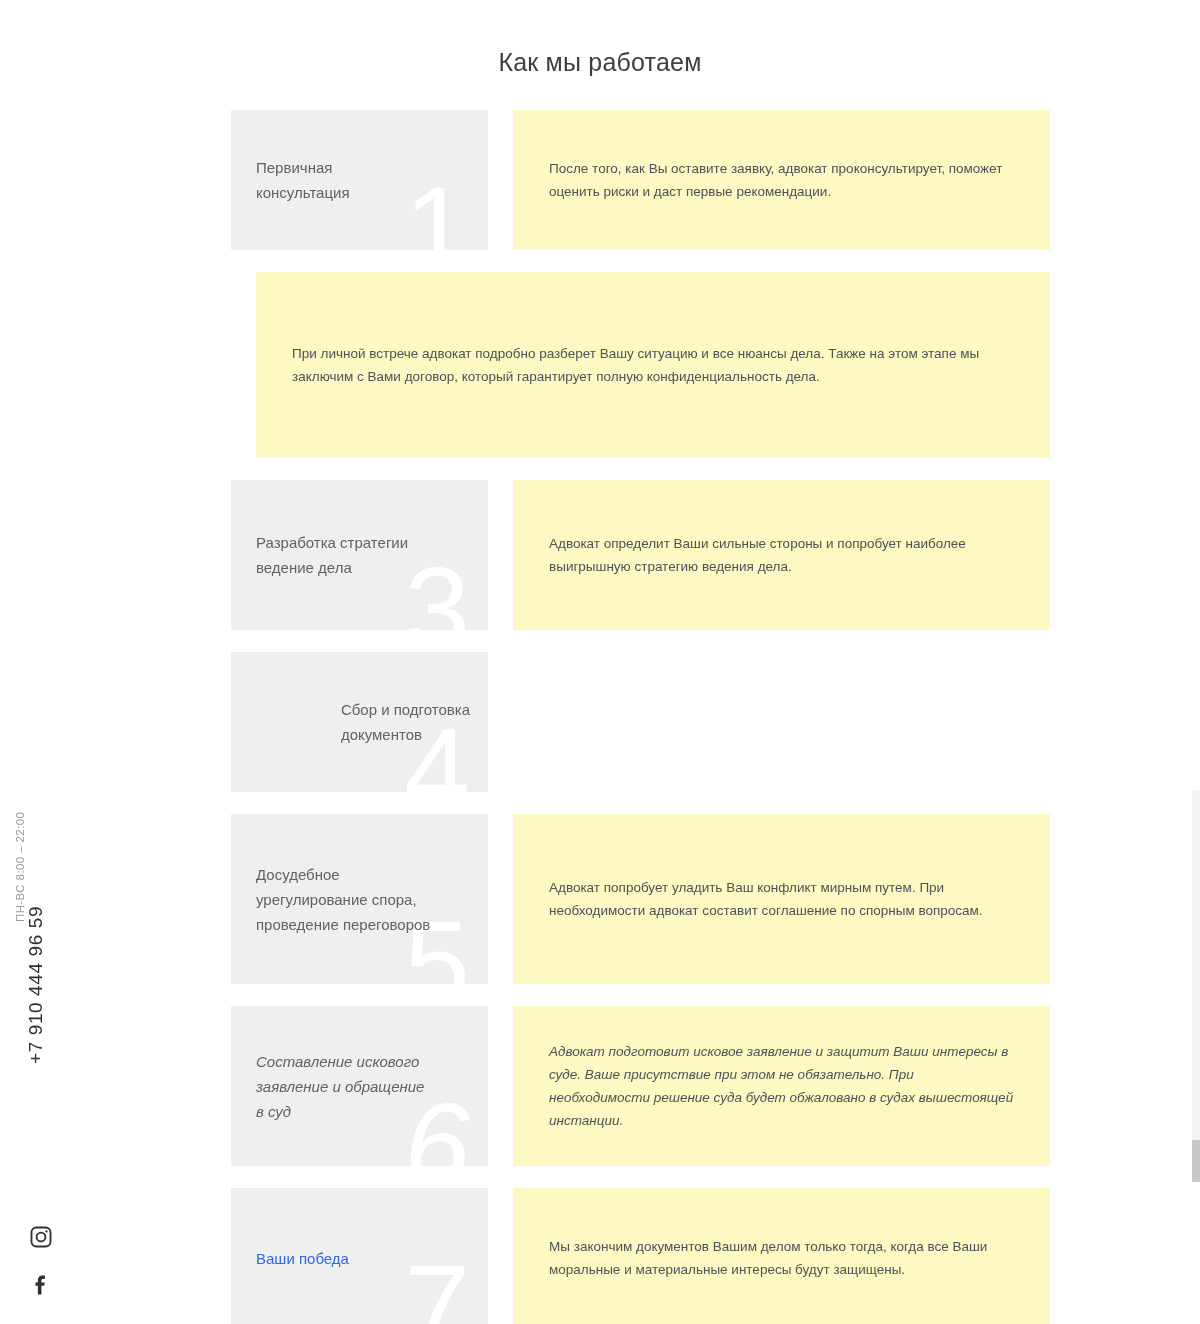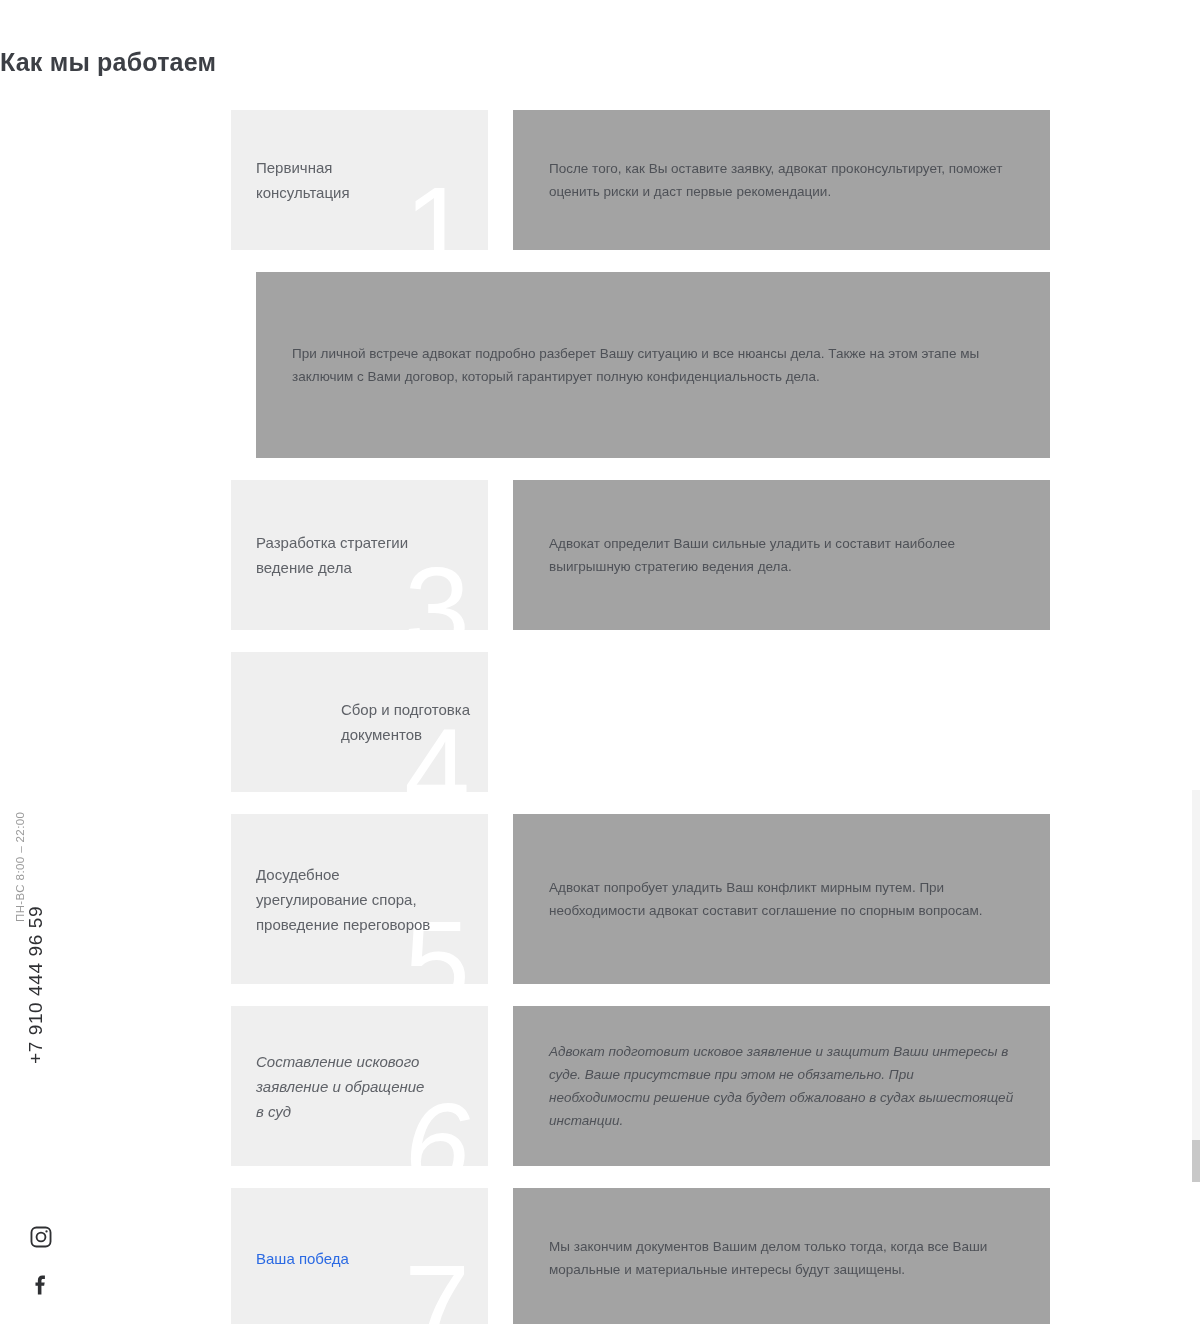--- a/index.html
+++ b/index.html
@@ -68,22 +68,23 @@
     cursor: pointer;
   }
   .social-icon svg { display: block; width: 100%; height: 100%; }
 
   
   .page-title {
     position: absolute;
     left: 0;
     right: 0;
     top: 48px;
+    text-align: center;
     font-size: 25px;
-    font-weight: 700;
+    font-weight: 400;
     color: #3c3f45;
     letter-spacing: 0.2px;
     margin: 0;
   }
 
   
   .steps {
     position: absolute;
     left: 231px;
     top: 110px;
@@ -128,21 +129,21 @@
     letter-spacing: -2px;
     user-select: none;
     pointer-events: none;
     font-family: "Liberation Sans", "DejaVu Sans", sans-serif;
   }
 
   .step-gap { flex: 0 0 25px; }
 
   .step-right {
     flex: 1 1 auto;
-    background: #a3a3a3;
+    background: #fef9c3;
     display: flex;
     align-items: center;
   }
   .step-desc {
     padding: 0 34px 0 36px;
     font-size: 13.5px;
     line-height: 23px;
     color: #4e5157;
     white-space: pre-line;
   }
@@ -221,21 +222,21 @@
   </div>
 
   <div class="step-row">
     <div class="step-left h-150">
       <div class="step-title">Разработка стратегии
 ведение дела</div>
       <div class="step-number">3</div>
     </div>
     <div class="step-gap"></div>
     <div class="step-right h-150">
-      <div class="step-desc">Адвокат определит Ваши сильные уладить и составит наиболее выигрышную стратегию ведения дела.</div>
+      <div class="step-desc">Адвокат определит Ваши сильные стороны и попробует наиболее выигрышную стратегию ведения дела.</div>
     </div>
   </div>
 
   <div class="step-row">
     <div class="step-left h-140b">
       <div class="step-title">Сбор и подготовка
 документов</div>
       <div class="step-number">4</div>
     </div>
     <div class="step-gap"></div>
@@ -262,21 +263,21 @@
       <div class="step-number">6</div>
     </div>
     <div class="step-gap"></div>
     <div class="step-right h-160">
       <div class="step-desc">Адвокат подготовит исковое заявление и защитит Ваши интересы в суде. Ваше присутствие при этом не обязательно. При необходимости решение суда будет обжаловано в судах вышестоящей инстанции.</div>
     </div>
   </div>
 
   <div class="step-row">
     <div class="step-left h-140c">
-      <div class="step-title accent">Ваша победа</div>
+      <div class="step-title accent">Ваши победа</div>
       <div class="step-number">7</div>
     </div>
     <div class="step-gap"></div>
     <div class="step-right h-140c">
       <div class="step-desc">Мы закончим документов Вашим делом только тогда, когда все Ваши моральные и материальные интересы будут защищены.</div>
     </div>
   </div>
 
 </div>
 

